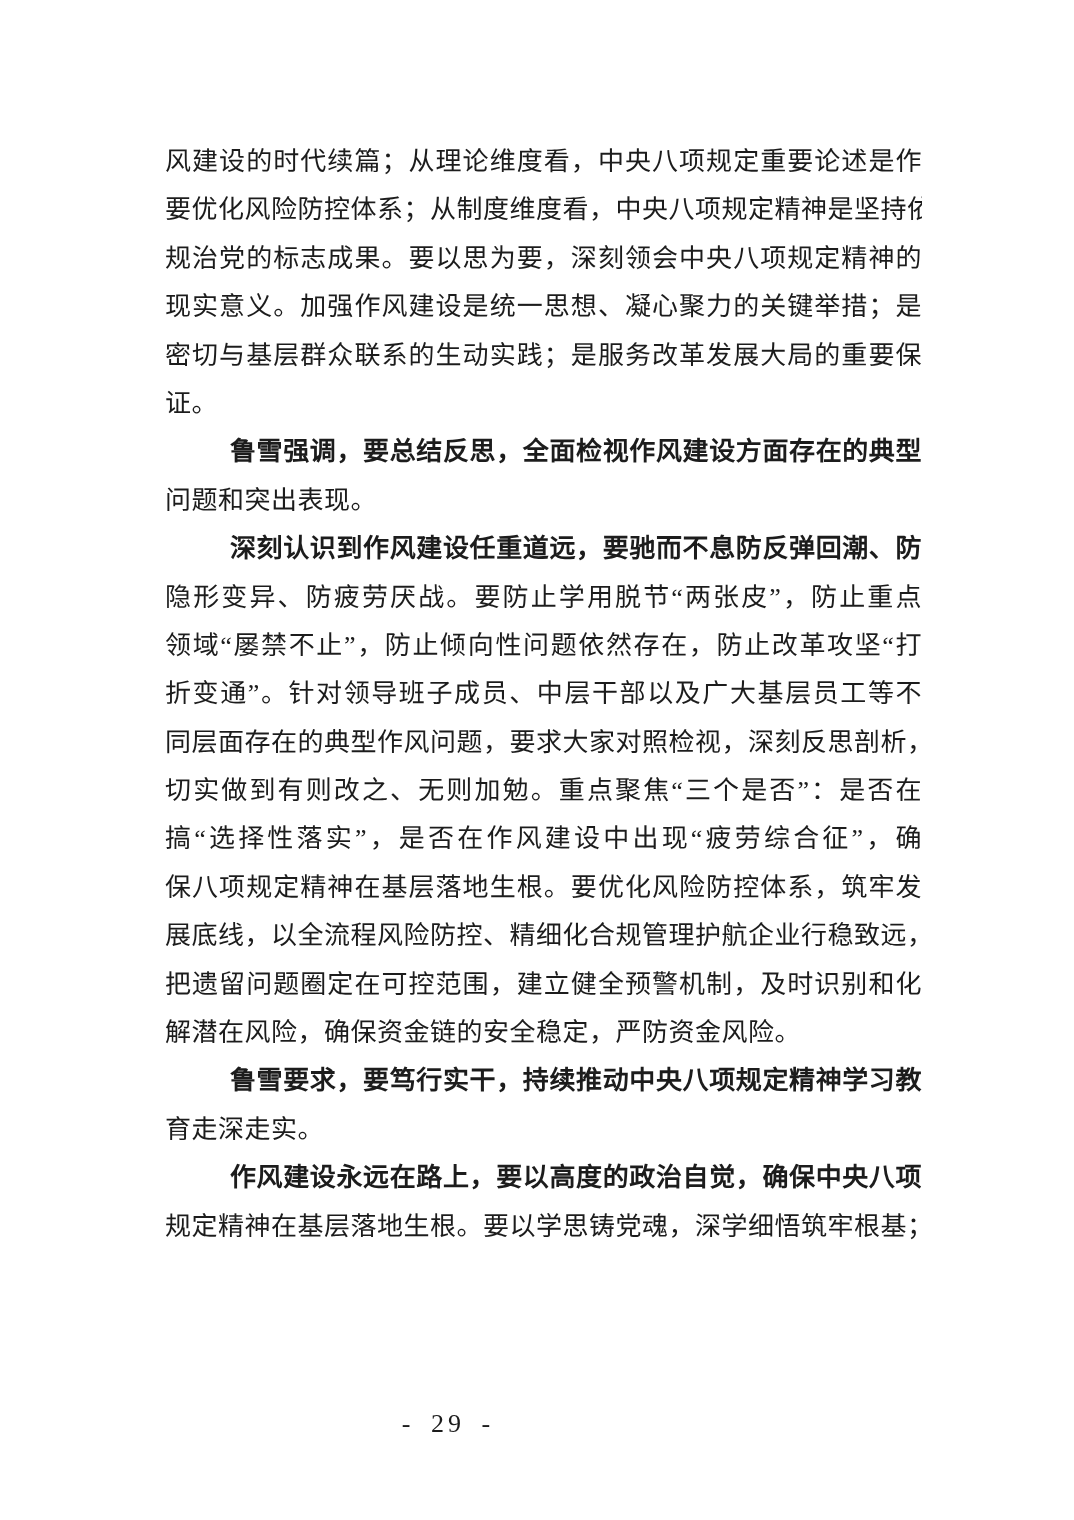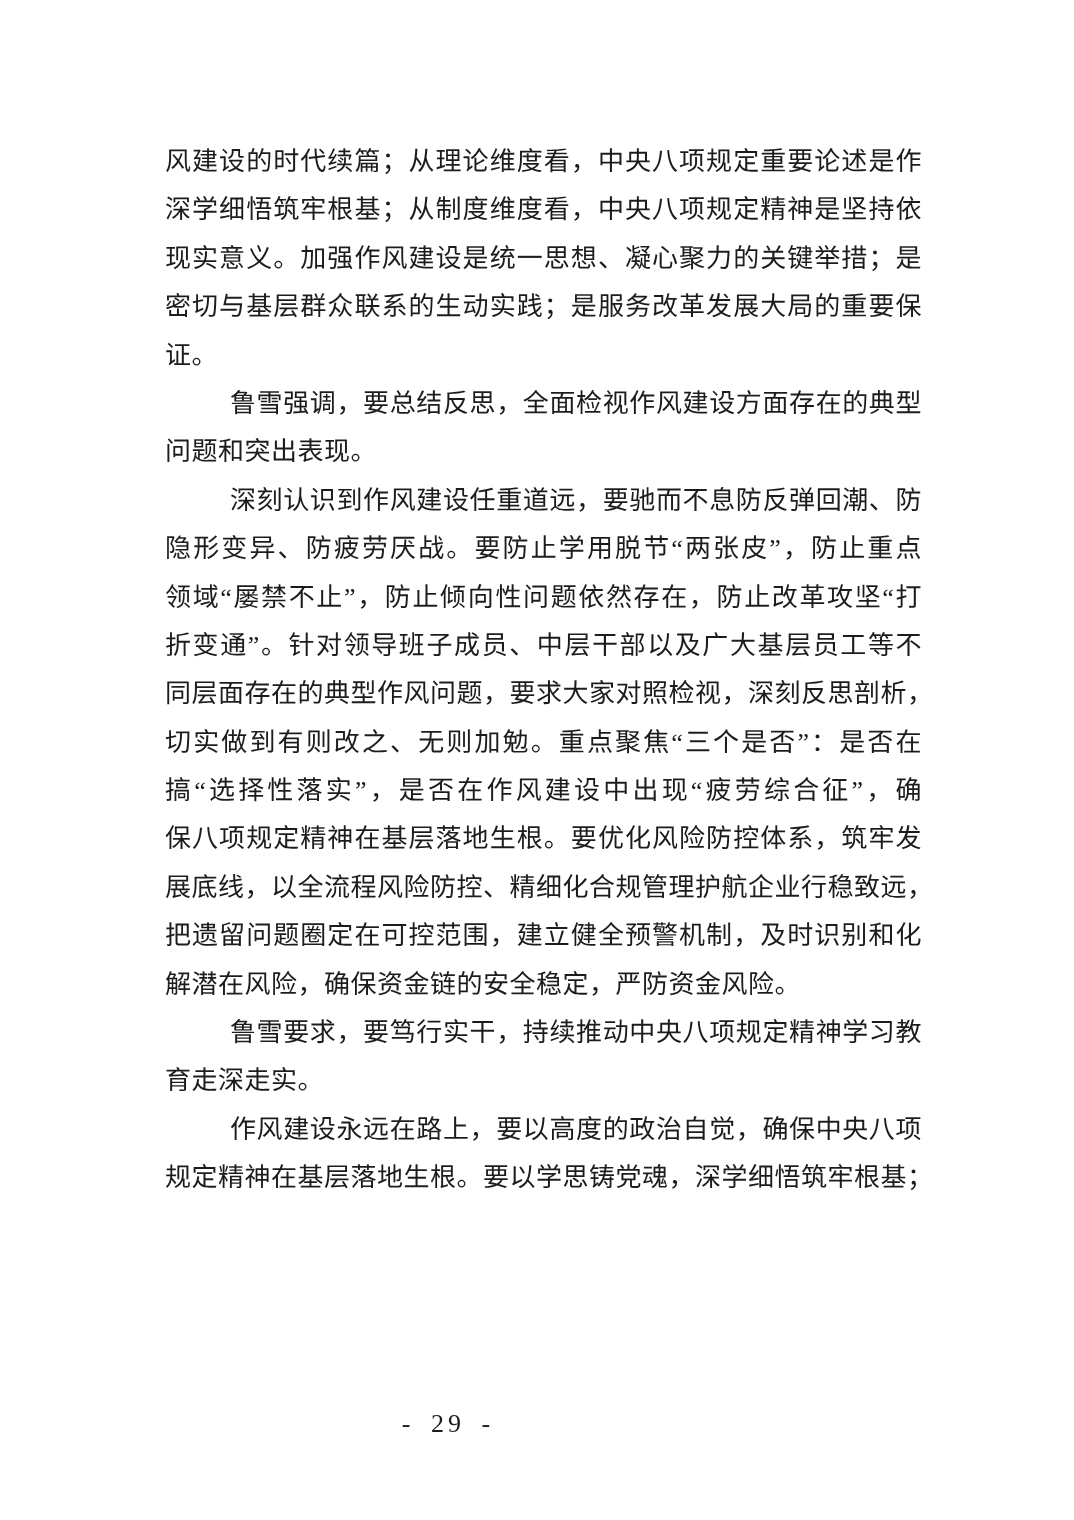--- a/index.html
+++ b/index.html
@@ -28,20 +28,21 @@
     font-size: 26px;
     letter-spacing: 0.5px;
     white-space: nowrap;
     text-align: justify;
     text-align-last: justify;
     text-justify: inter-character;
     overflow: hidden;
   }
   .line.indent {
     text-indent: 65px;
+    font-weight: bold;
   }
   .line.last {
     text-align: left;
     text-align-last: left;
   }
   .footer {
     position: absolute;
     left: 0;
     top: 1406px;
     width: 896px;
@@ -52,21 +53,22 @@
     word-spacing: 6px;
     color: #1c1c1c;
   }
 </style>
 </head>
 <body>
 
 <div class="page">
   <div class="doc-body" id="doc-body">
       <div class="line">风建设的时代续篇；从理论维度看，中央八项规定重要论述是作</div>
-      <div class="line">深学细悟筑牢根基；从制度维度看，中央八项规定精神是坚持依</div>
+      <div class="line">要优化风险防控体系；从制度维度看，中央八项规定精神是坚持依</div>
+      <div class="line">规治党的标志成果。要以思为要，深刻领会中央八项规定精神的</div>
       <div class="line">现实意义。加强作风建设是统一思想、凝心聚力的关键举措；是</div>
       <div class="line">密切与基层群众联系的生动实践；是服务改革发展大局的重要保</div>
       <div class="line last">证。</div>
       <div class="line indent">鲁雪强调，要总结反思，全面检视作风建设方面存在的典型</div>
       <div class="line last">问题和突出表现。</div>
       <div class="line indent">深刻认识到作风建设任重道远，要驰而不息防反弹回潮、防</div>
       <div class="line">隐形变异、防疲劳厌战。要防止学用脱节“两张皮”，防止重点</div>
       <div class="line">领域“屡禁不止”，防止倾向性问题依然存在，防止改革攻坚“打</div>
       <div class="line">折变通”。针对领导班子成员、中层干部以及广大基层员工等不</div>
       <div class="line">同层面存在的典型作风问题，要求大家对照检视，深刻反思剖析，</div>

